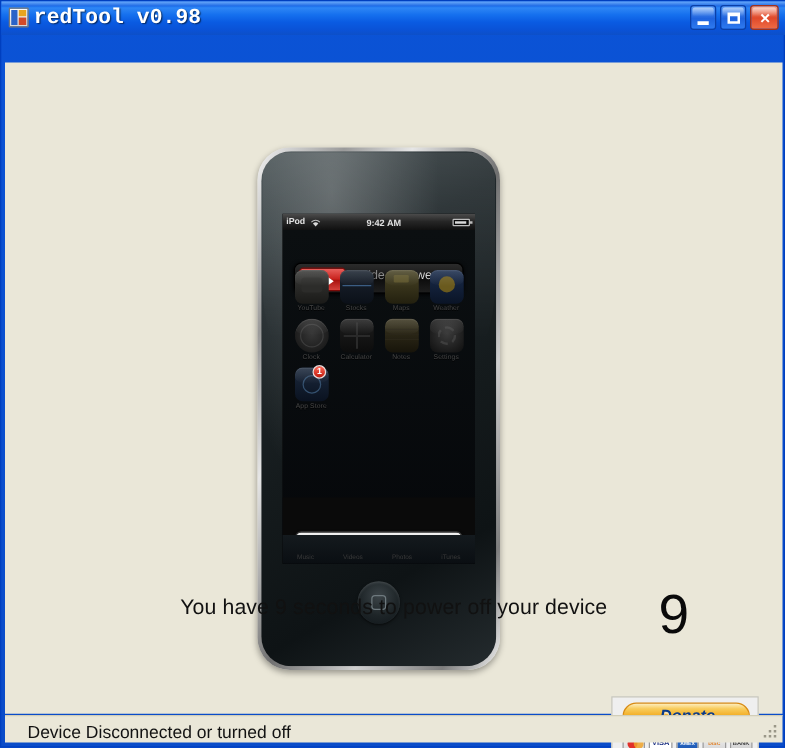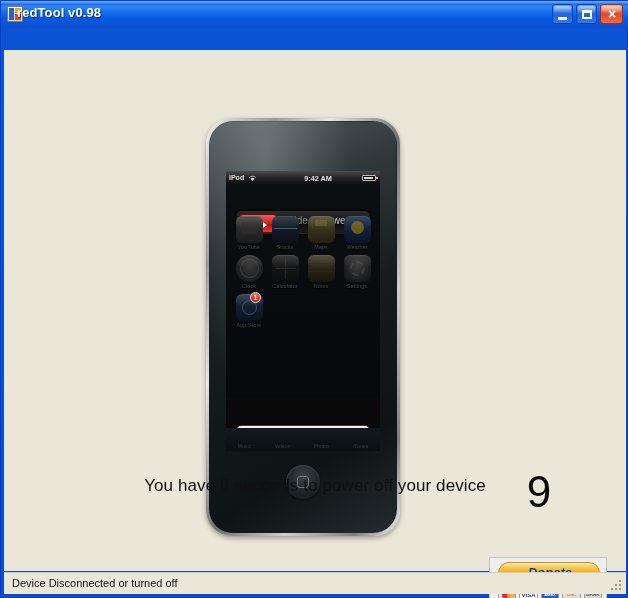--- a/index.html
+++ b/index.html
@@ -31,24 +31,25 @@
   #appicon {
     position:absolute; left:6px; top:5px; width:16px; height:16px;
     background:linear-gradient(180deg,#FDFDFD,#D8D8D8);
     border:1px solid #7A7A7A; border-radius:1px;
   }
   #appicon i{ position:absolute; display:block; }
   .ic1{ left:1px; top:1px; width:5px; height:12px; background:#2A63C8; }
   .ic2{ left:7px; top:1px; width:6px; height:5px; background:#E8A520; }
   .ic3{ left:7px; top:7px; width:6px; height:6px; background:#D24A28; }
   #wintitle {
-    position:absolute; left:16px; top:4px;
-    font-size:13px; font-weight:bold; color:#FFFFFF;
+    position:absolute; left:26px; top:4px;
+    font-size:17px; font-weight:bold; color:#FFFFFF;
     text-shadow:1px 1px 1px rgba(0,0,0,.55);
     letter-spacing:.1px;
+    font-family:Liberation Mono, monospace;
   }
   .winbtn {
     position:absolute; top:3px; width:21px; height:20px;
     border:1px solid #0A3FA8; border-radius:3px;
   }
   .winbtn::after{
     content:""; position:absolute; left:1px; top:1px; right:1px; height:7px;
     background:linear-gradient(180deg,rgba(255,255,255,.55),rgba(255,255,255,0));
     border-radius:2px;
   }
@@ -112,21 +113,21 @@
   }
 
   
   #ios-status{
     position:absolute; left:0; top:0; width:154px; height:13px;
     background:linear-gradient(180deg,#4C4C4C 0%,#262626 48%,#101010 100%);
     color:#E2E2E2; font-size:7px; font-weight:bold;
   }
   #ios-carrier{ position:absolute; left:3px; top:3px; font-size:7px; }
   #ios-wifi{ position:absolute; left:22px; top:3px; width:9px; height:8px; }
-  #ios-time{ position:absolute; left:15px; top:3px; width:154px; text-align:center; font-size:7.3px; }
+  #ios-time{ position:absolute; left:4px; top:3px; width:154px; text-align:center; font-size:7.3px; }
   #ios-batt{
     position:absolute; right:4px; top:4px; width:14px; height:6px;
     border:1px solid #BDBDBD; border-radius:1px; background:#0B0B0B;
   }
   #ios-batt::before{ content:""; position:absolute; left:1px; top:1px; width:9px; height:2px; background:#D8D8D8; }
   #ios-batt::after{ content:""; position:absolute; right:-3px; top:1px; width:2px; height:2px; background:#BDBDBD; }
 
   
   #springboard{
     position:absolute; left:0; top:13px; width:154px; height:267px;
@@ -285,21 +286,21 @@
   .c-amex{ background:linear-gradient(180deg,#3B7DD8,#1A55B0); color:#fff; font-size:4px; }
   .c-disc{ background:linear-gradient(180deg,#F2F2F2,#D6D6D6); color:#E07B1A; font-size:4px; }
   .c-bank{ background:linear-gradient(180deg,#F0F0F0,#CFCFCF); color:#3A3A3A; font-size:4.6px; }
 
   
   #statusbar{
     position:absolute; left:3px; bottom:3px; width:622px; height:22px;
     background:#EAE7D8; border-top:1px solid #D2CEB8;
   }
   #status-text{
-    position:absolute; left:8px; top:4px; font-size:11px; color:#121212;
+    position:absolute; left:18px; top:4px; font-size:14px; color:#121212;
   }
   #grip{ position:absolute; right:3px; bottom:2px; width:14px; height:14px; }
   #grip span{ position:absolute; width:2px; height:2px; background:#9A9788; }
 </style>
 </head>
 <body>
 
 <div id="window">
 
   <div id="titlebar">

